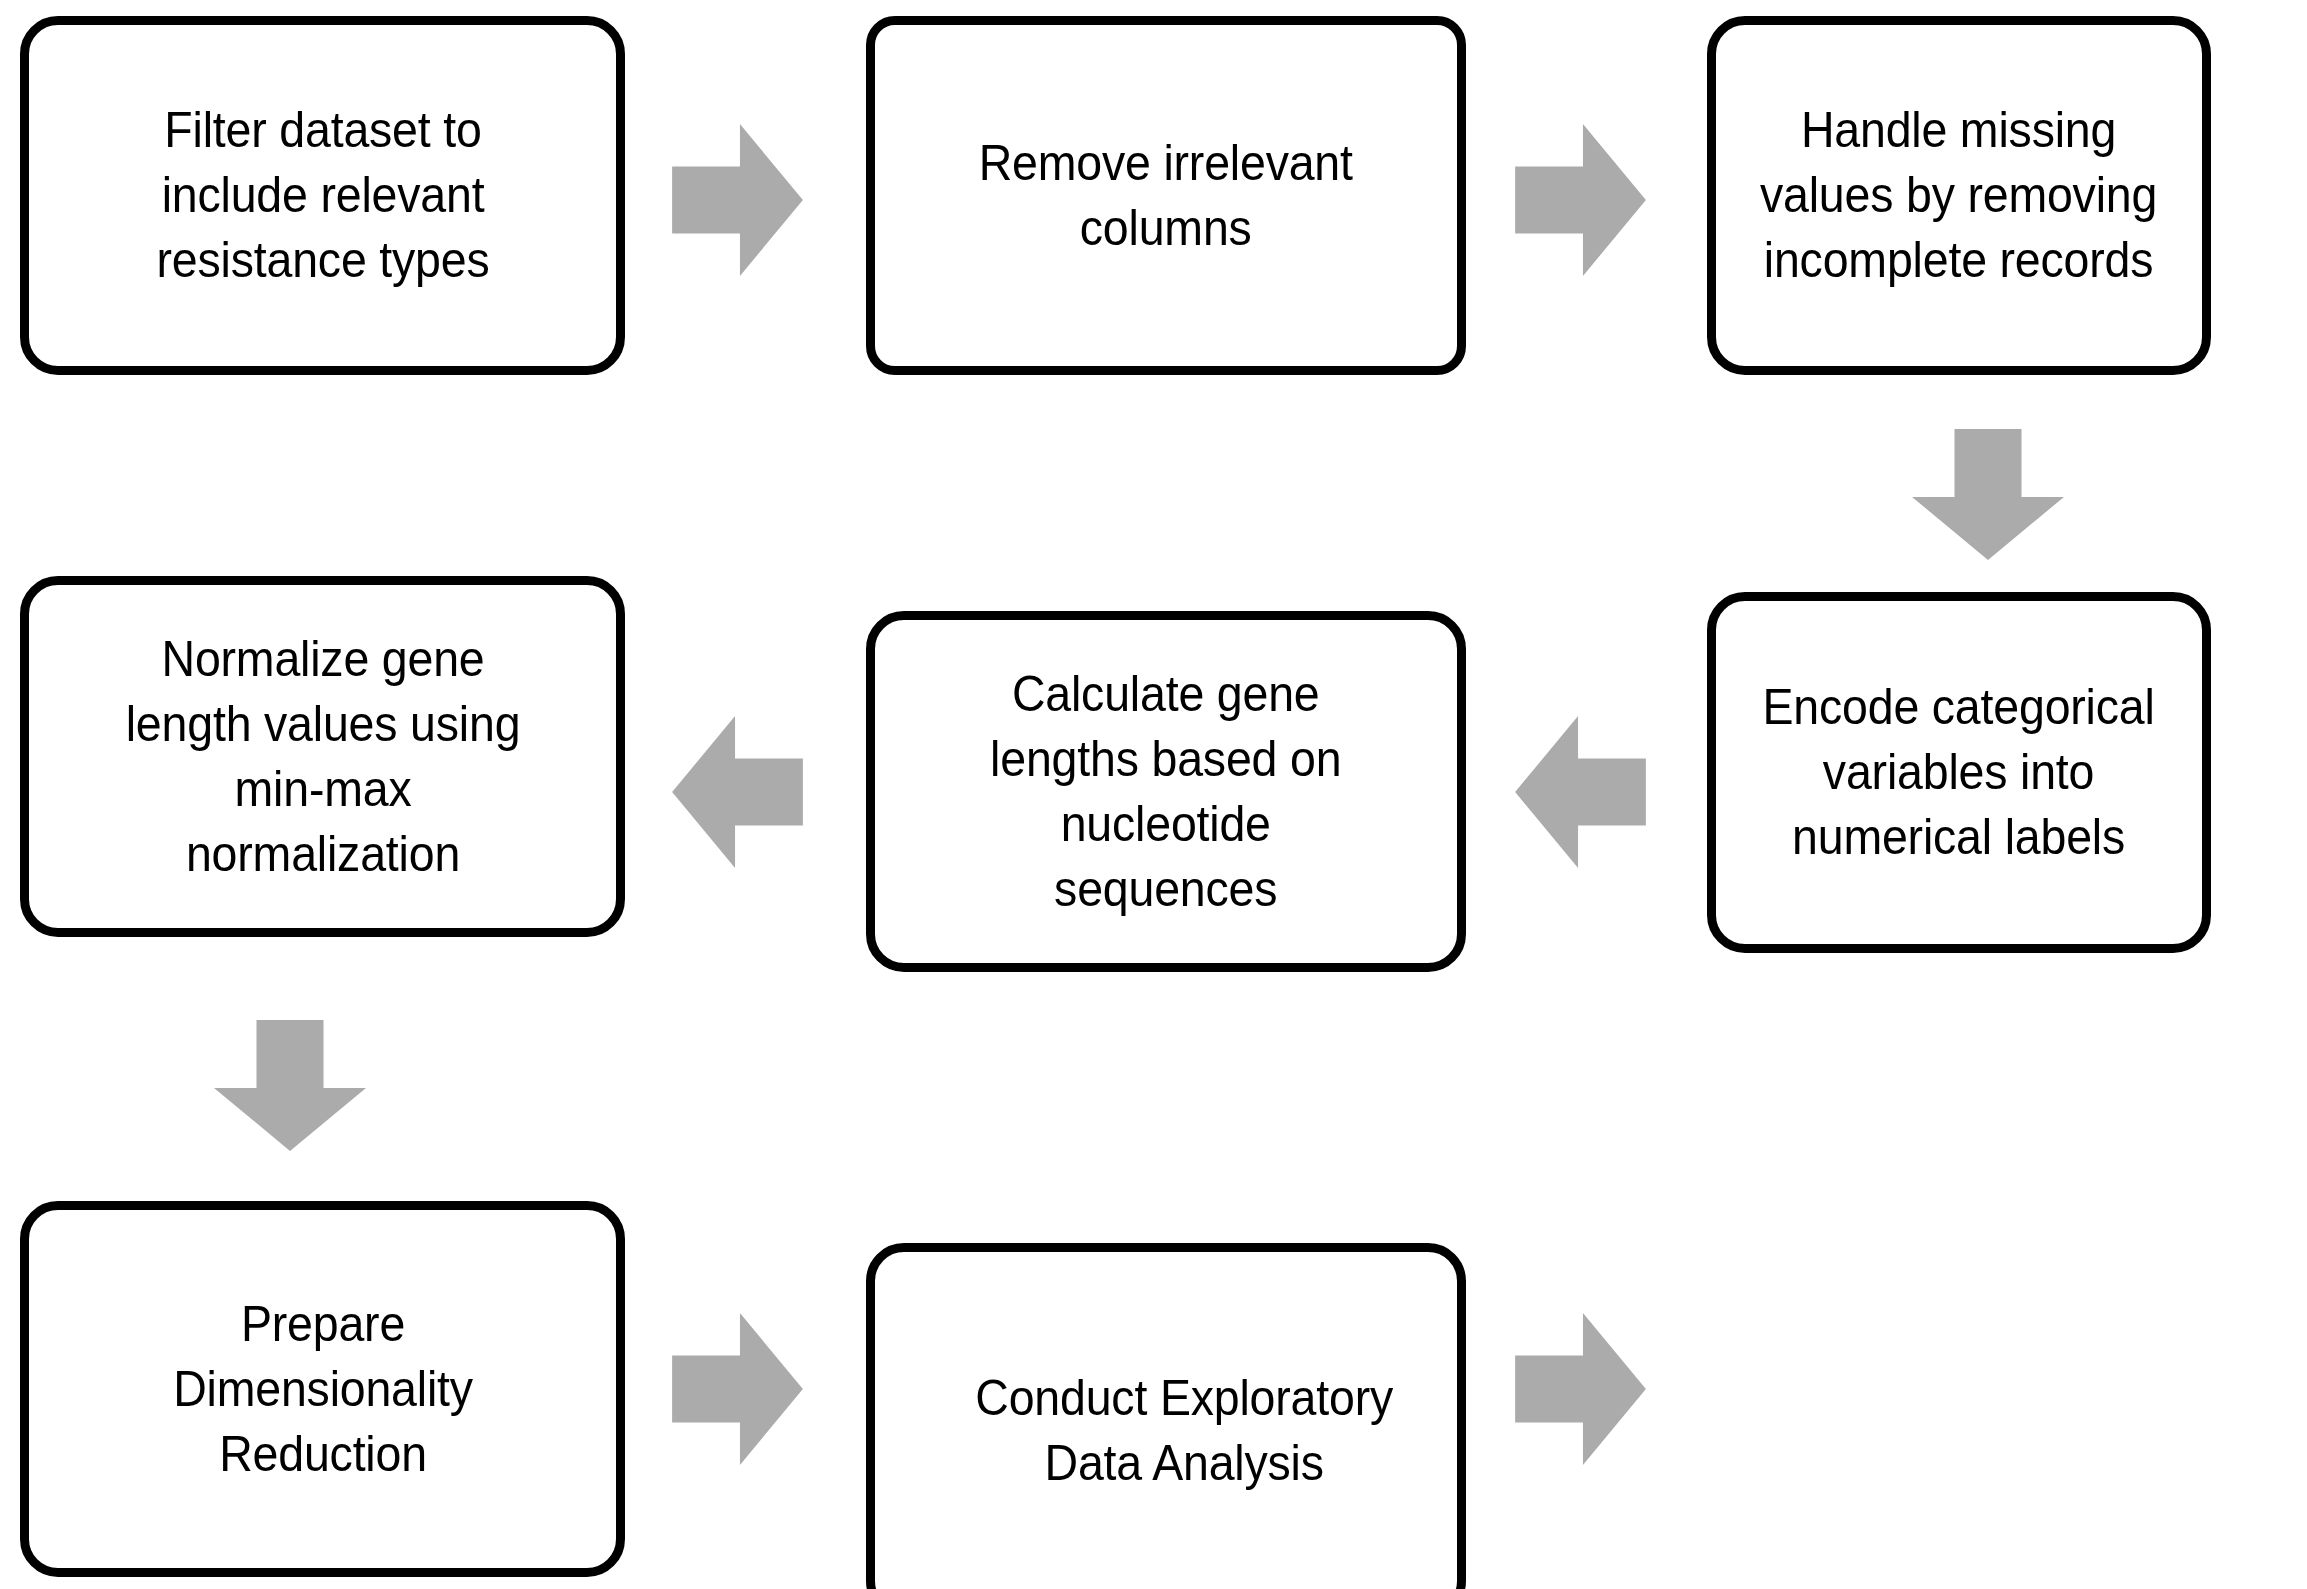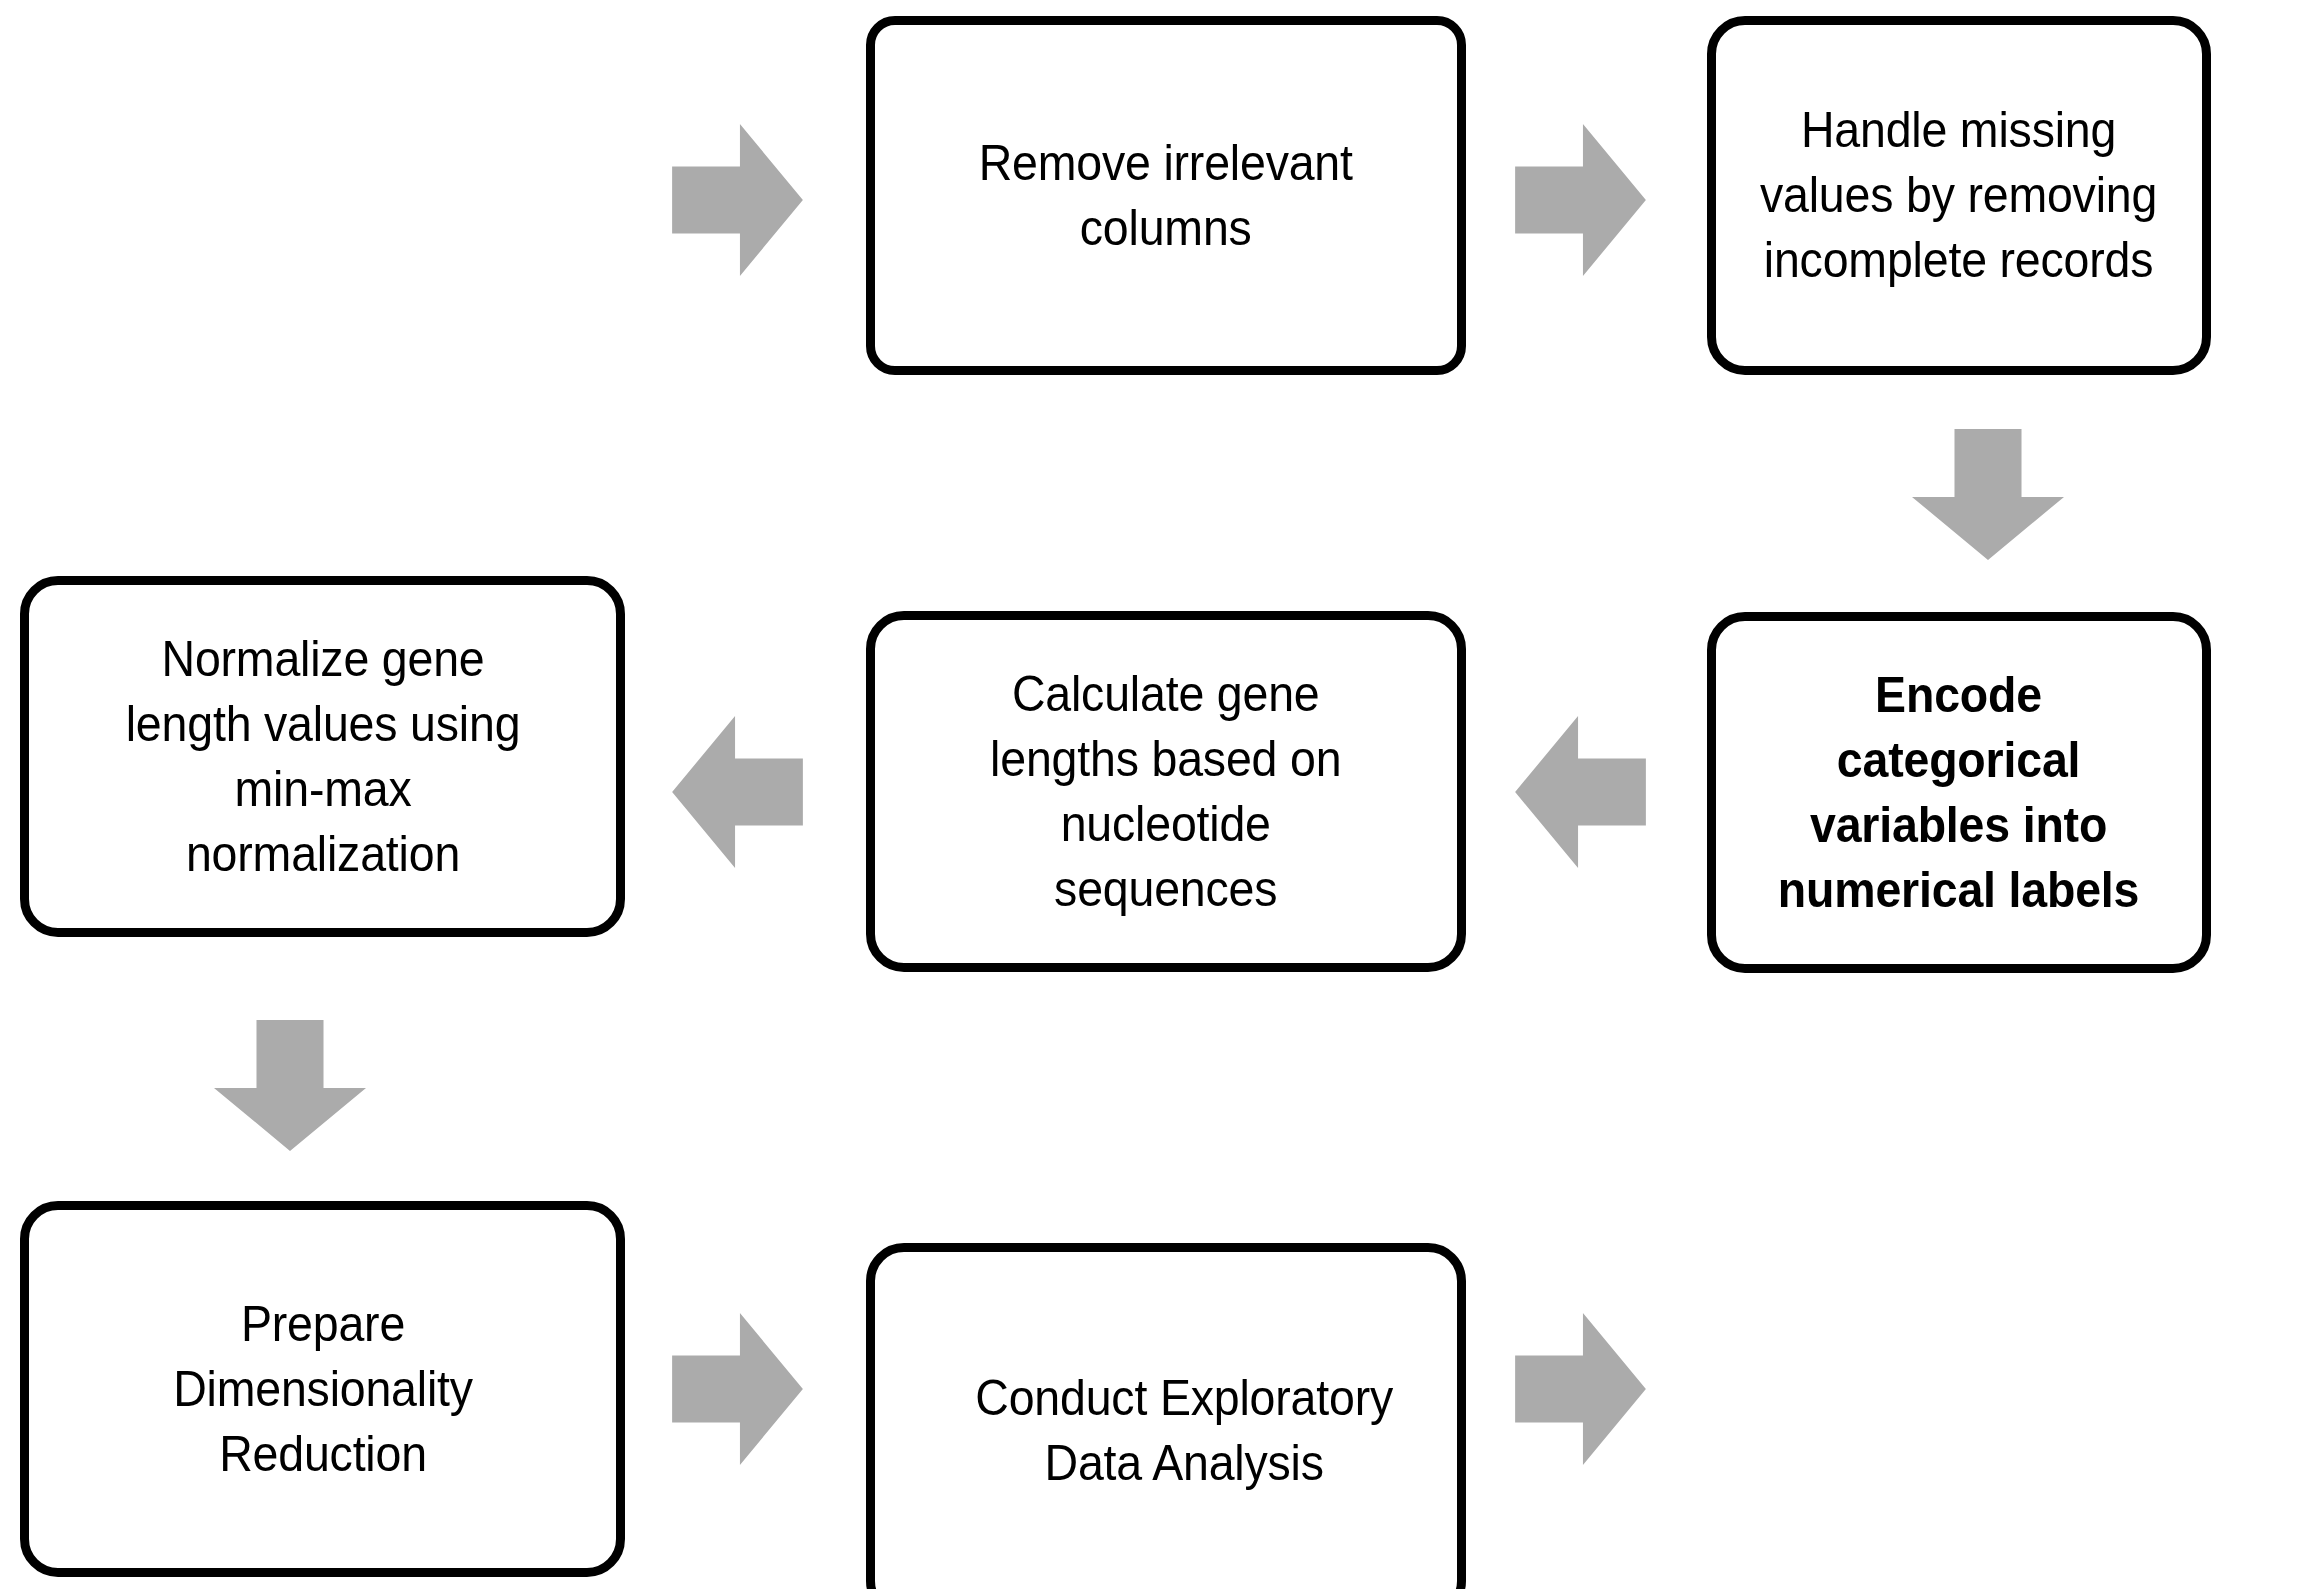--- a/index.html
+++ b/index.html
@@ -58,20 +58,25 @@
   .arrow {
     position: absolute;
   }
   .arrow svg { display: block; }
 </style>
 </head>
 <body>
 
 <div id="canvas">
 
+  <div class="node c1 h-r1" style="top:16.3px;">
+    <span class="label">Filter dataset to
+include relevant
+resistance types</span>
+  </div>
 
   <div class="arrow" style="left:672px; top:124px; width:131px; height:152px;">
     <svg width="131" height="152" viewBox="0 0 160 186">
       <polygon points="0,52 83,52 83,0 160,93 83,186 83,134 0,134" fill="#ABABAB"></polygon>
     </svg>
   </div>
 
   <div class="node c2 h-r1" style="top:16.3px;border-radius:29px;">
     <span class="label">Remove irrelevant
 columns</span>
@@ -114,21 +119,21 @@
 nucleotide
 sequences</span>
   </div>
 
   <div class="arrow" style="left:1515px; top:716px; width:131px; height:152px;">
     <svg width="131" height="152" viewBox="0 0 160 186">
       <polygon points="160,52 77,52 77,0 0,93 77,186 77,134 160,134" fill="#ABABAB"></polygon>
     </svg>
   </div>
 
-  <div class="node c3 h-r2" style="top:612px;font-weight:bold;">
+  <div class="node c3 h-r2" style="top:592px;">
     <span class="label">Encode categorical
 variables into
 numerical labels</span>
   </div>
 
   <div class="arrow" style="left:214px; top:1020px; width:152px; height:131px;">
     <svg width="152" height="131" viewBox="0 0 186 160">
       <polygon points="52,0 134,0 134,83 186,83 93,160 0,83 52,83" fill="#ABABAB"></polygon>
     </svg>
   </div>

